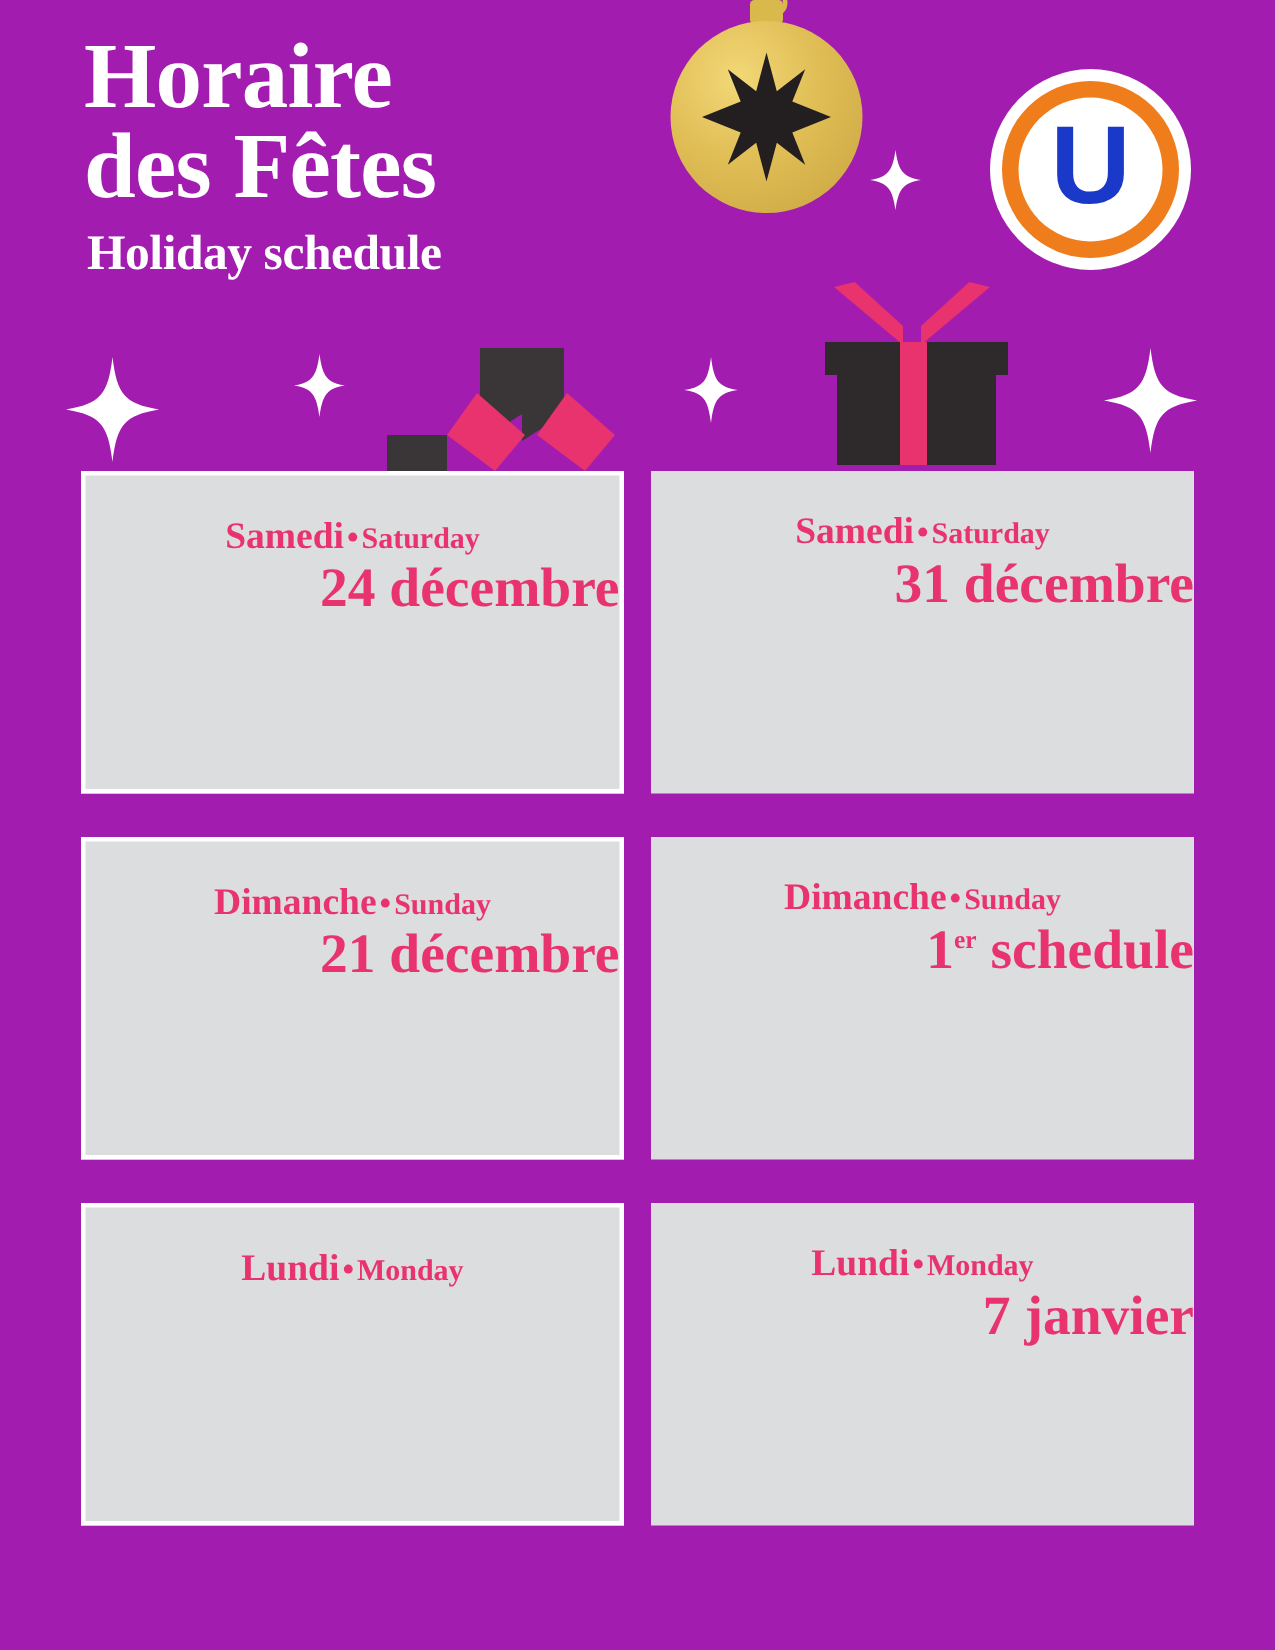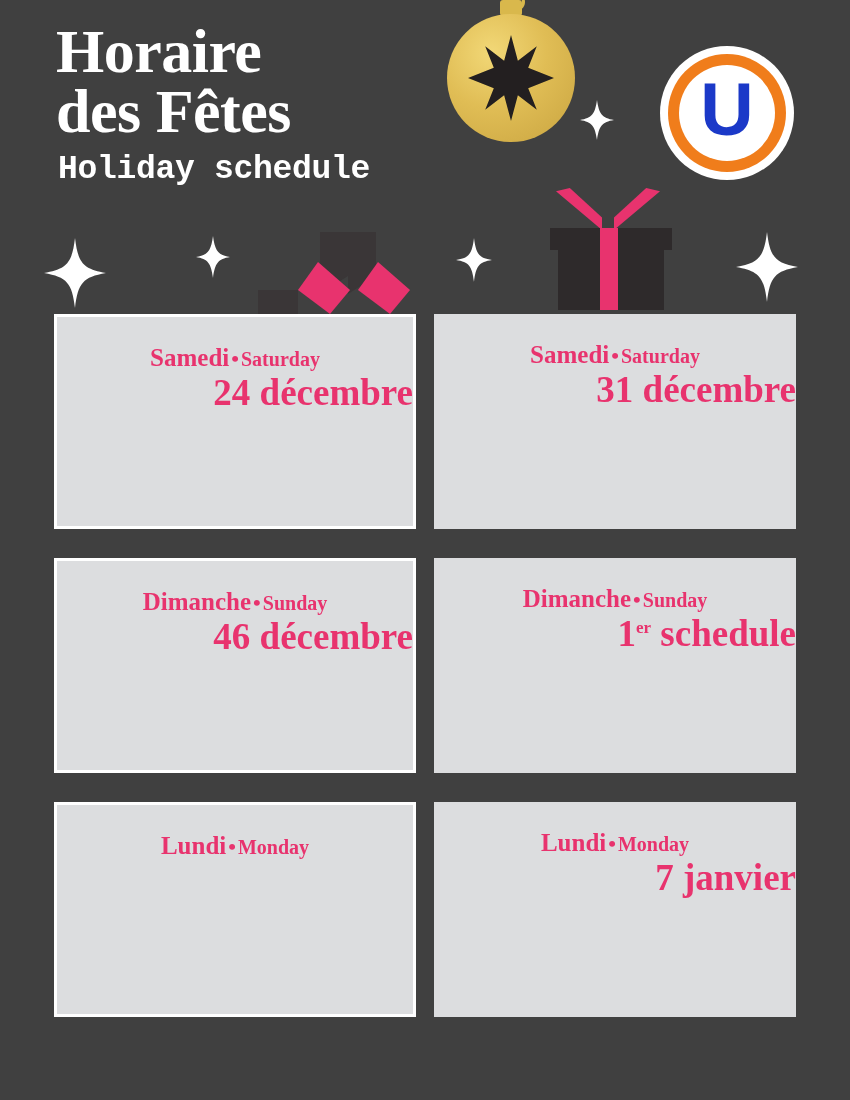--- a/index.html
+++ b/index.html
@@ -7,21 +7,21 @@
     padding: 0;
     background: #ffffff;
   }
   body {
     font-family: "Liberation Sans", sans-serif;
   }
   .poster {
     position: relative;
     width: 850px;
     height: 1100px;
-    background: #404040;
+    background: #a21caf;
     overflow: hidden;
   }
 
   
   .header {
     position: absolute;
     left: 56px;
     top: 22px;
     width: 420px;
   }
@@ -29,21 +29,21 @@
     font-family: "Liberation Serif", serif;
     font-weight: bold;
     color: #ffffff;
     font-size: 62px;
     line-height: 0.96;
     letter-spacing: -0.5px;
     margin: 0;
     white-space: pre-line;
   }
   .title-en {
-    font-family: Liberation Mono, monospace;
+    font-family: Liberation Serif, serif;
     font-weight: bold;
     color: #ffffff;
     font-size: 33px;
     line-height: 1;
     margin: 12px 0 0 2px;
     letter-spacing: -0.3px;
   }
 
   
   .deco { position: absolute; }
@@ -306,21 +306,21 @@
         </div>
         <div class="date-line">31 décembre</div>
       </div>
     </div>
 
     <div class="row">
       <div class="card">
         <div class="day-line">
           <span class="day-fr">Dimanche</span><span class="sep">•</span><span class="day-en">Sunday</span>
         </div>
-        <div class="date-line">46 décembre</div>
+        <div class="date-line">21 décembre</div>
       </div>
 
       <div class="card plain">
         <div class="day-line">
           <span class="day-fr">Dimanche</span><span class="sep">•</span><span class="day-en">Sunday</span>
         </div>
         <div class="date-line"><span>1</span><sup>er</sup><span> schedule</span></div>
       </div>
     </div>
 

